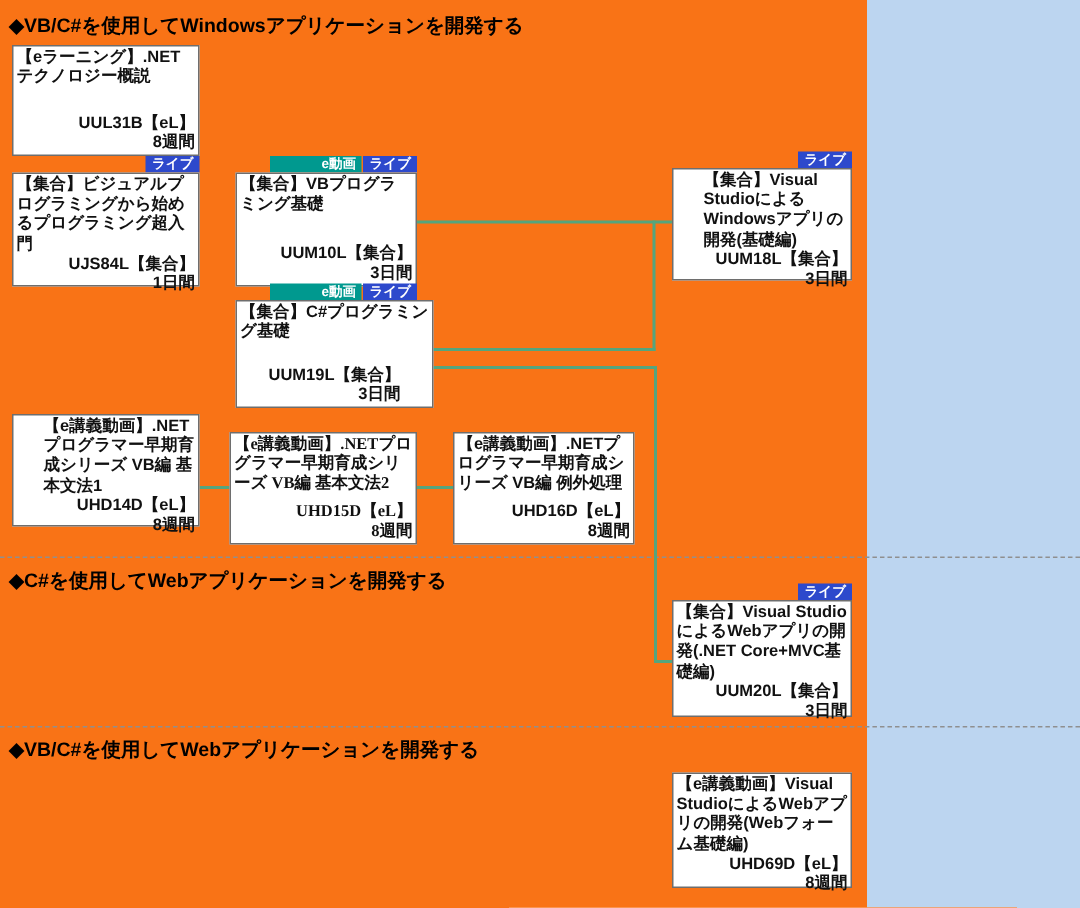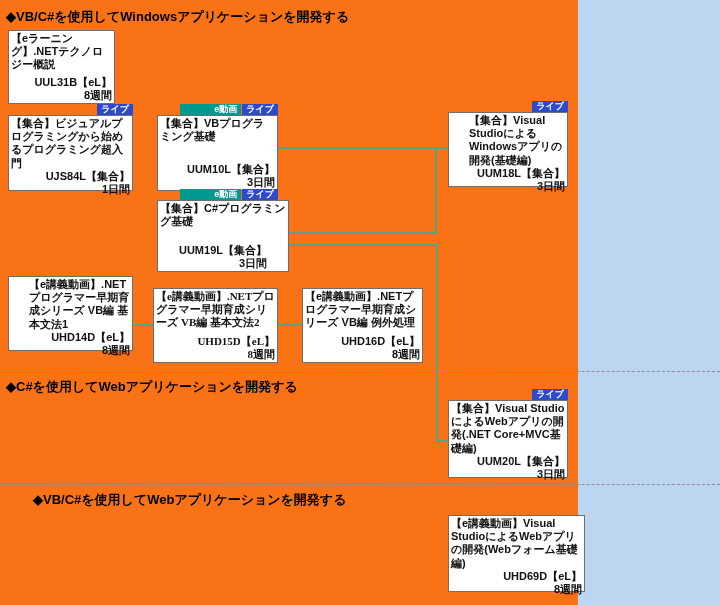--- a/index.html
+++ b/index.html
@@ -29,32 +29,32 @@
 <body>
 
 <div class="canvas">
 
   <div class="right-col"></div>
 
   <div class="section-title" style="left:6px;top:8px;">◆VB/C#を使用してWindowsアプリケーションを開発する</div>
   <div class="divider" style="top:371px;"></div>
   <div class="section-title" style="left:6px;top:378px;">◆C#を使用してWebアプリケーションを開発する</div>
   <div class="divider" style="top:484px;"></div>
-  <div class="section-title" style="left:6px;top:491px;margin-left:27px;">◆VB/C#を使用してWebアプリケーションを開発する</div>
+  <div class="section-title" style="left:6px;top:491px;">◆VB/C#を使用してWebアプリケーションを開発する</div>
 
   <div class="line" style="left:278px;top:147px;width:170px;height:2px;"></div>
   <div class="line" style="left:435px;top:147px;width:2px;height:87px;"></div>
   <div class="line" style="left:278px;top:232px;width:159px;height:2px;"></div>
   <div class="line" style="left:278px;top:244px;width:160px;height:2px;"></div>
   <div class="line" style="left:436px;top:244px;width:2px;height:198px;"></div>
   <div class="line" style="left:436px;top:440px;width:12px;height:2px;"></div>
   <div class="line" style="left:133px;top:324px;width:20px;height:2px;"></div>
   <div class="line" style="left:278px;top:324px;width:24px;height:2px;"></div>
 
-  <div class="course" style="left:8px;top:30px;width:107px;height:74px;">
+  <div class="course" style="left:8px;top:30px;width:125px;height:74px;">
     <div class="c-title">【eラーニング】.NETテクノロジー概説</div>
     <div class="c-meta">
       <div>UUL31B【eL】</div>
       <div>8週間</div>
     </div>
   </div>
 
   <div class="badges" style="right:587px;top:104px;">
     <span class="badge live">ライブ</span>
   </div>
@@ -129,21 +129,21 @@
     <span class="badge live">ライブ</span>
   </div>
   <div class="course" style="left:448px;top:400px;width:120px;height:78px;">
     <div class="c-title">【集合】Visual StudioによるWebアプリの開発(.NET Core+MVC基礎編)</div>
     <div class="c-meta">
       <div>UUM20L【集合】</div>
       <div>3日間</div>
     </div>
   </div>
 
-  <div class="course" style="left:448px;top:515px;width:137px;height:77px;">
+  <div class="course" style="left:448px;top:515px;width:120px;height:77px;">
     <div class="c-title">【e講義動画】Visual StudioによるWebアプリの開発(Webフォーム基礎編)</div>
     <div class="c-meta">
       <div>UHD69D【eL】</div>
       <div>8週間</div>
     </div>
   </div>
 
 </div>
 
 </body></html>

